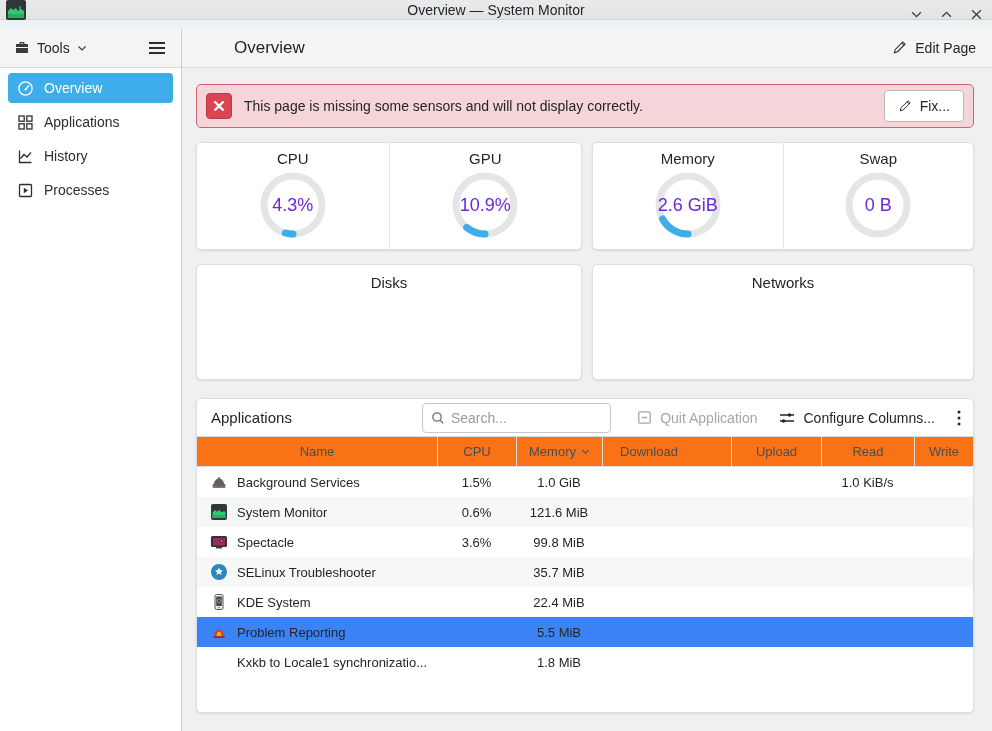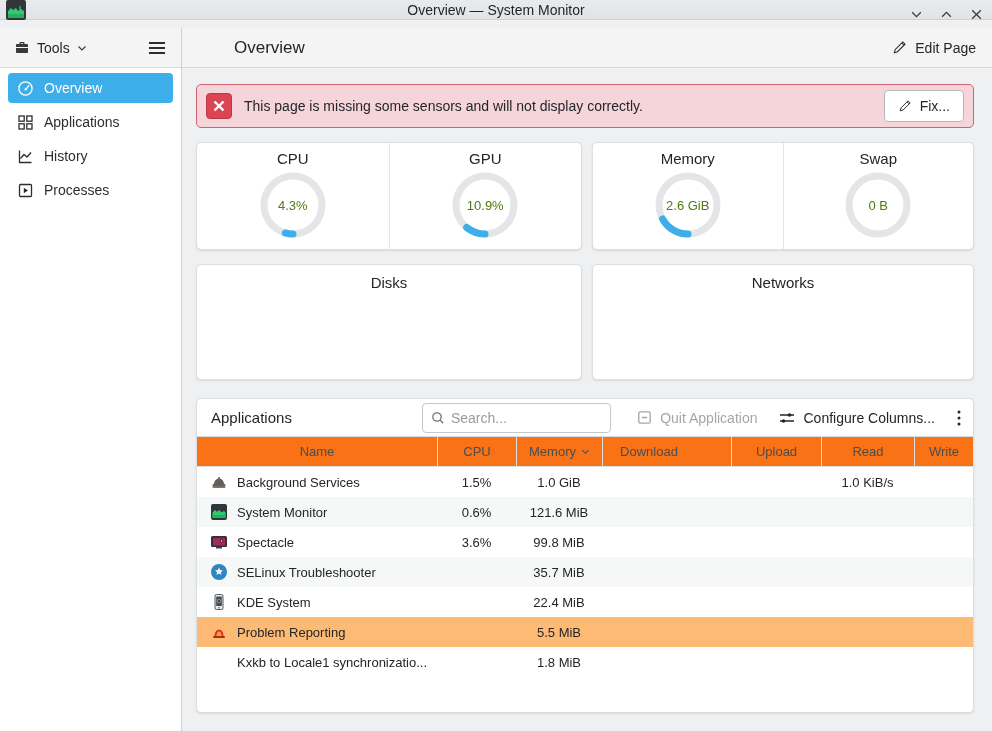--- a/index.html
+++ b/index.html
@@ -55,21 +55,21 @@
           box-shadow:0 1px 2px rgba(0,0,0,.10); }
   .card-row1-l { left:14px;  top:74px;  width:386px; height:108px; display:flex; }
   .card-row1-r { left:410px; top:74px;  width:382px; height:108px; display:flex; }
   .card-row2-l { left:14px;  top:196px; width:386px; height:116px; }
   .card-row2-r { left:410px; top:196px; width:382px; height:116px; }
   .half { flex:1; display:flex; flex-direction:column; align-items:center; padding-top:7px; }
   .half + .half { border-left:1px solid #e4e5e6; }
   .sensor-title { font-size:15px; color:#232629; }
   .gauge-wrap { position:relative; width:66px; height:66px; margin-top:5px; }
   .gauge-value { position:absolute; left:0; right:0; top:0; bottom:0; display:flex;
-                 align-items:center; justify-content:center; font-size:13px; color:#4d7c0f; }
+                 align-items:center; justify-content:center; font-size:18px; color:#6d28d9; }
   .panel-title { text-align:center; padding-top:9px; font-size:15px; color:#232629; }
 
   
   .apps { left:14px; top:330px; width:778px; height:315px; overflow:hidden; }
   .apps-header { height:38px; display:flex; align-items:center; padding:0 12px;
                  border-bottom:1px solid #dadbdc; }
   .apps-title { font-size:15px; color:#232629; padding-left:2px; }
   .search-box { margin-left:130px; width:189px; height:30px; border:1px solid #c6c7c8;
                 border-radius:4px; background:#fff; display:flex; align-items:center;
                 padding:0 8px; gap:6px; }
@@ -83,21 +83,21 @@
   .thead { height:30px; display:flex; align-items:stretch; border-bottom:1px solid #dcddde;
            background:#f97316; font-size:13px; color:#4a4d50; }
   .th { display:flex; align-items:center; justify-content:center; gap:5px; }
   .th + .th { border-left:1px solid #dcddde; }
   .col-name { width:240px; justify-content:center; }
   .col-cpu { width:79px; } .col-mem { width:86px; } .col-dl { width:93px; }
   .col-ul { width:90px;margin-left:36px; } .col-rd { width:93px; } .col-wr { flex:1; }
 
   .trow { height:30px; display:flex; align-items:center; font-size:13px; color:#232629; }
   .trow.alt { background:#f6f7f7; }
-  .trow.hl { background:#fdba74; }
+  .trow.hl { background:#3b82f6; }
   .td { display:flex; align-items:center; justify-content:center; }
   .td-name { width:240px; justify-content:flex-start; padding-left:13px; gap:9px; }
   .row-icn { width:18px; height:18px; flex:0 0 18px; display:flex; }
   .row-icn.empty { visibility:hidden; }
   .name-text { white-space:nowrap; overflow:hidden; }
 </style>
 </head>
 <body>
 
 <div id="window">

